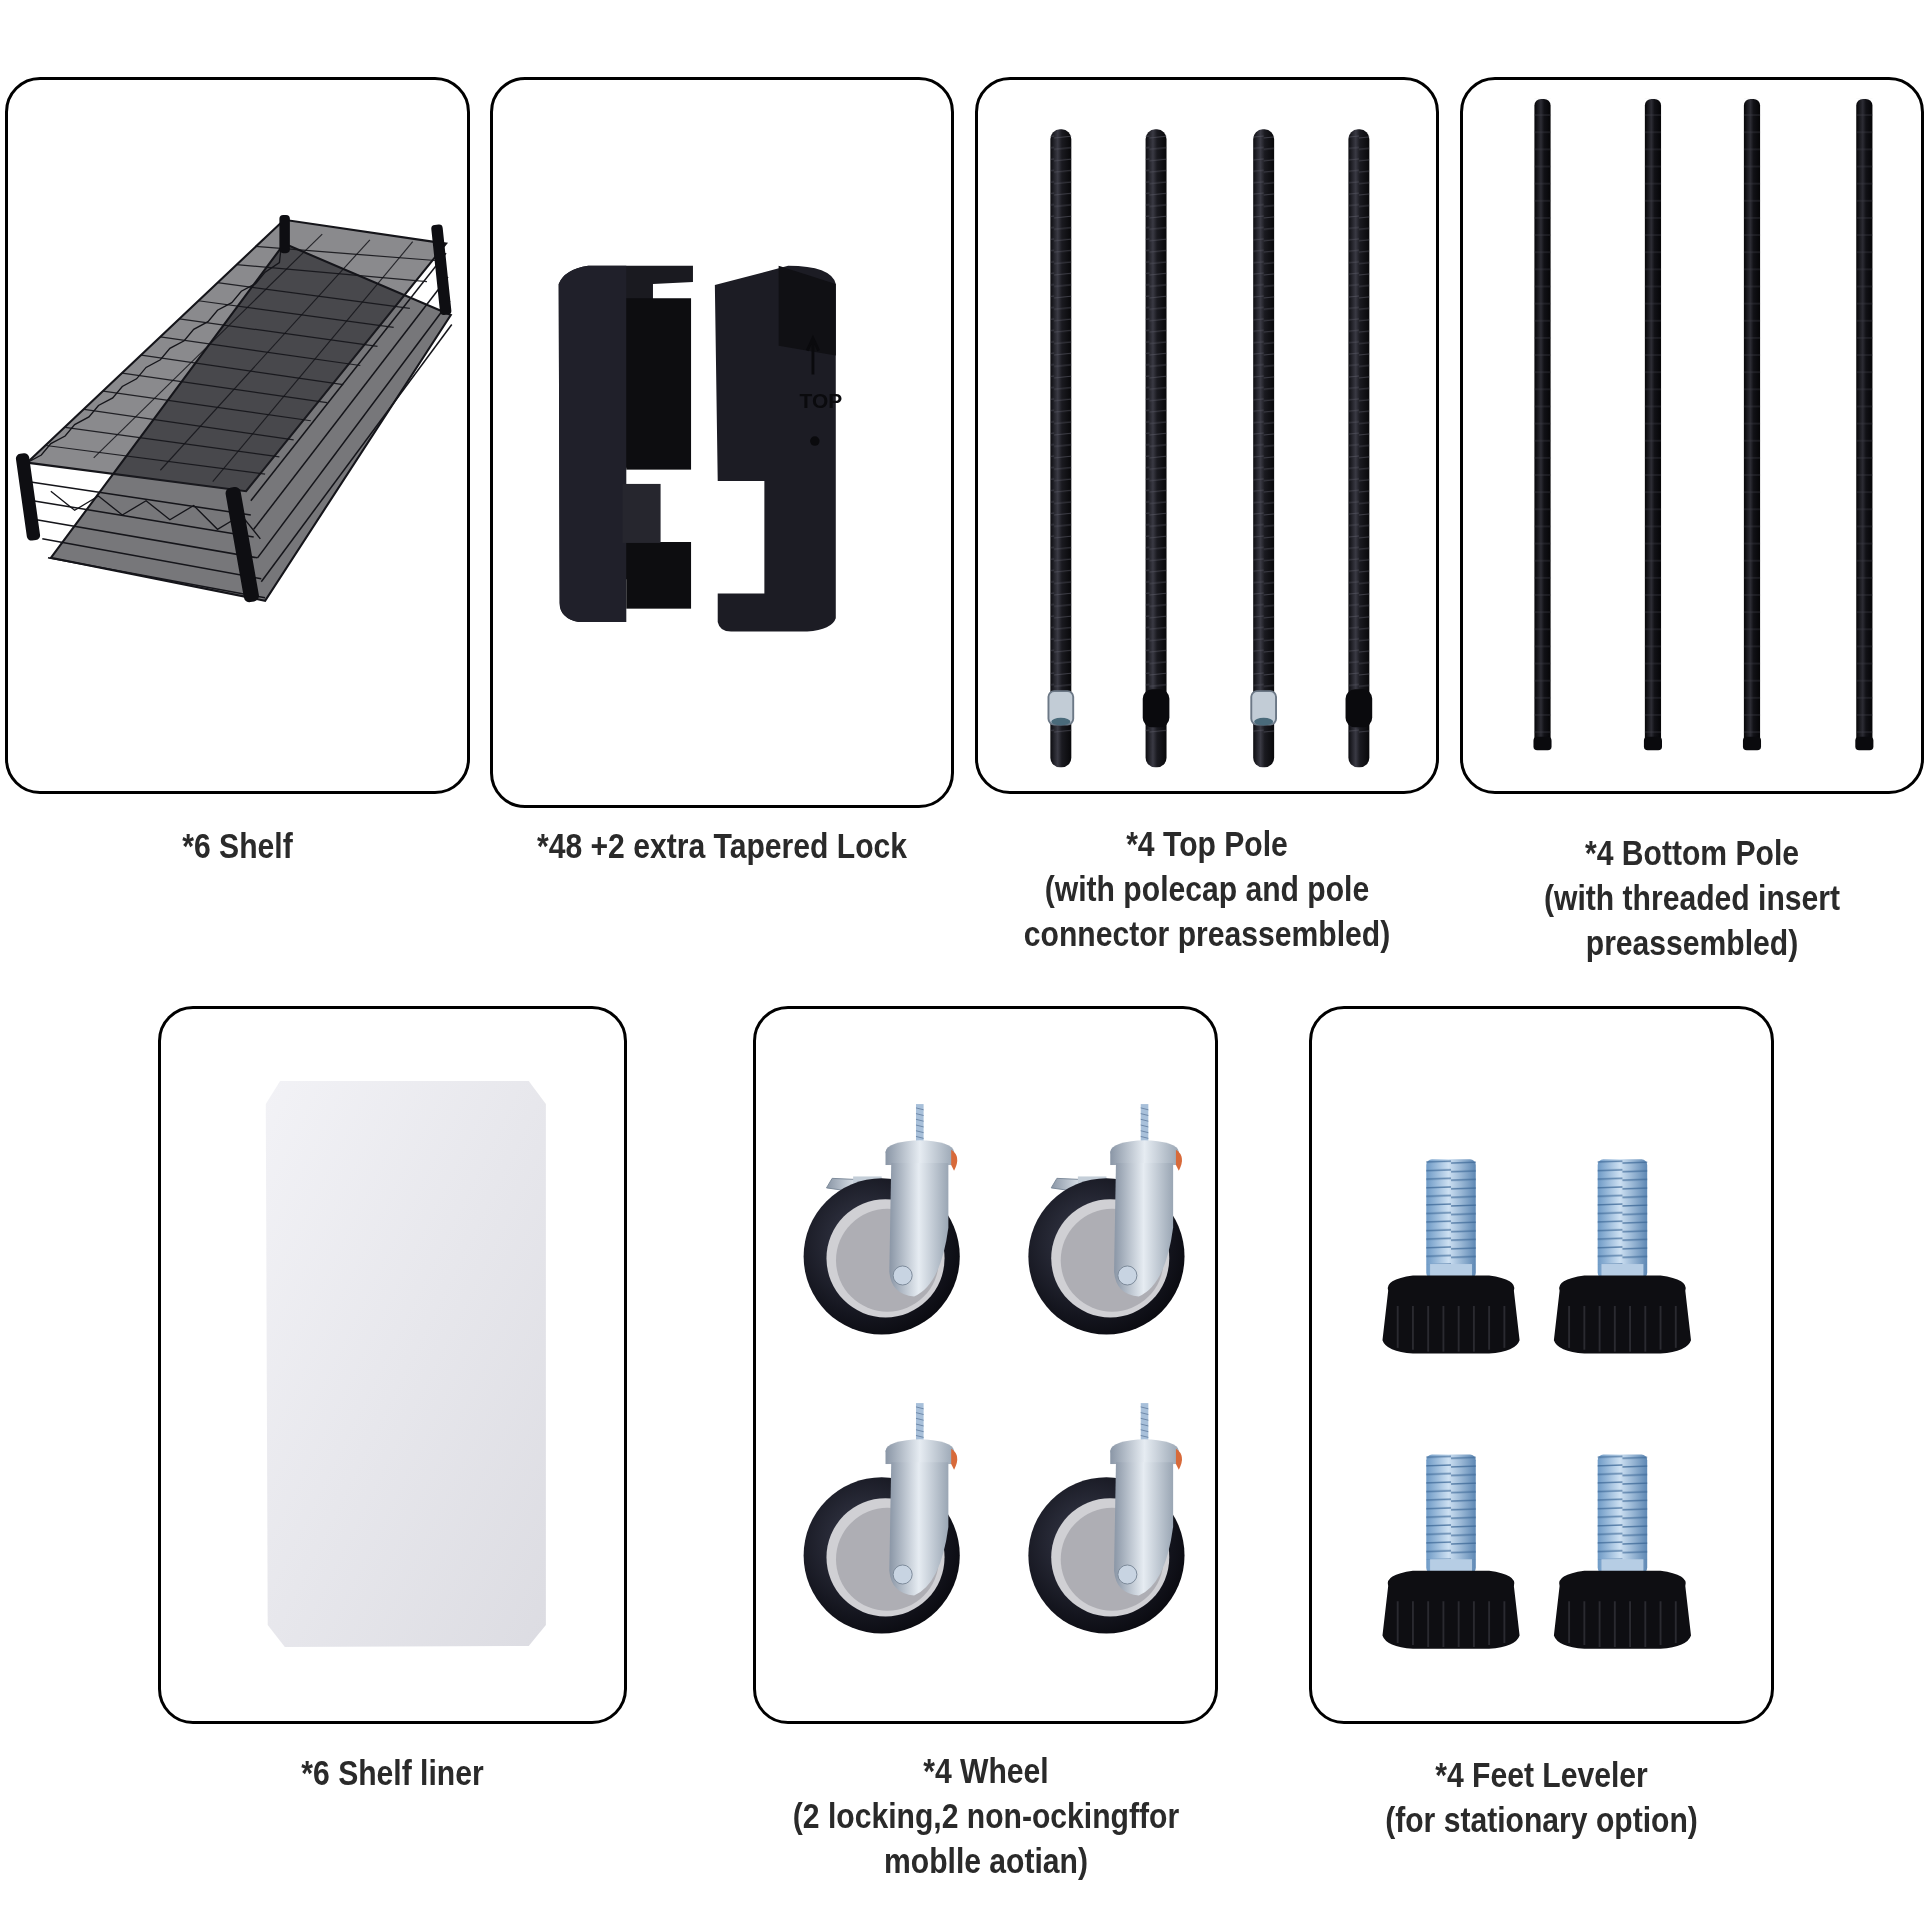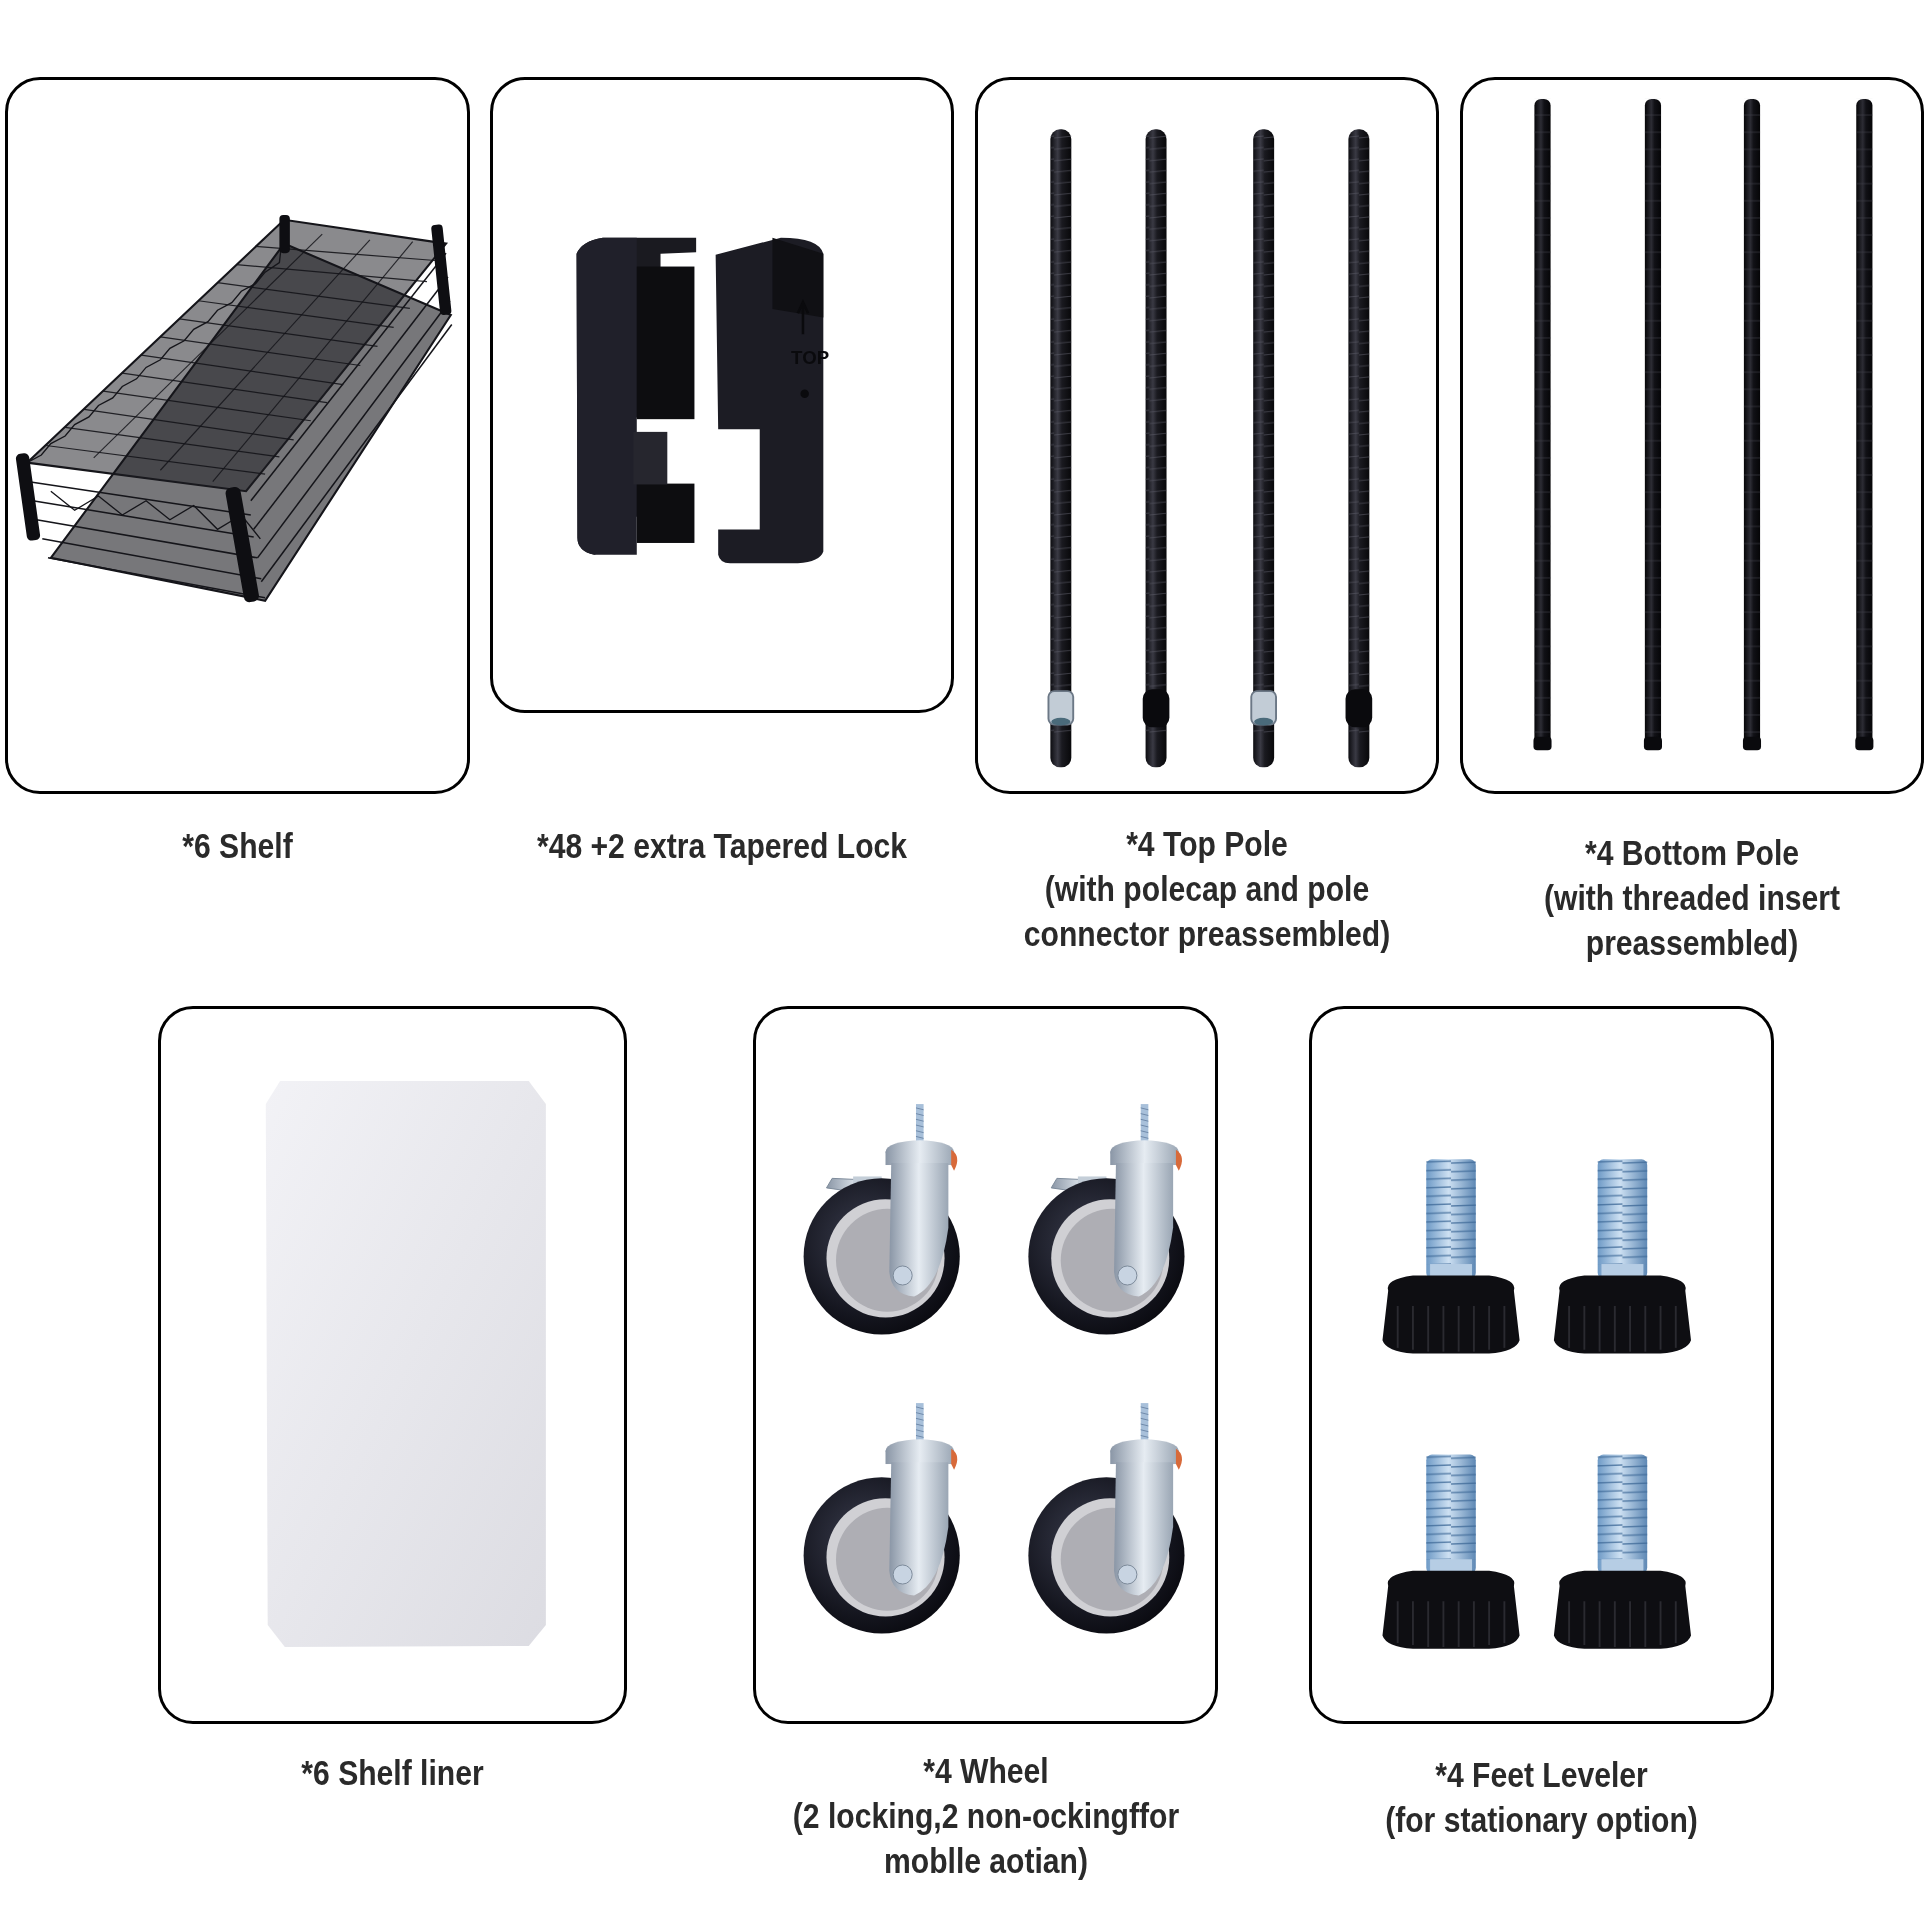--- a/index.html
+++ b/index.html
@@ -60,21 +60,21 @@
 
     <g fill="#0e0e12">
       <rect x="14" y="390" width="14" height="92" rx="5" transform="rotate(-8 21 436)"></rect>
       <rect x="238" y="425" width="16" height="122" rx="6" transform="rotate(-10 246 486)"></rect>
       <rect x="285" y="140" width="11" height="40" rx="4"></rect>
       <rect x="449" y="150" width="12" height="95" rx="4" transform="rotate(-6 455 197)"></rect>
     </g>
   </svg>
 </div>
 
-<div class="box" style="left:490px; top:77px; width:464px; height:636px;">
+<div class="box" style="left:490px; top:77px; width:464px; height:731px;">
   <svg viewBox="0 0 481 743">
 
     <path d="M69,205 Q75,190 100,186 L210,186 L210,203 L168,205 L168,398 L126,398 L126,443 L168,443 L168,515 L126,515 L126,545 L90,560 Q70,556 70,540 Z" fill="#1a1a20"></path>
     <path d="M69,205 Q75,190 100,186 L140,186 L140,560 L90,560 Q70,556 70,540 Z" fill="#20202a"></path>
     <rect x="140" y="220" width="68" height="180" fill="#0d0d10"></rect>
     <rect x="140" y="476" width="68" height="70" fill="#0d0d10"></rect>
     <rect x="136" y="415" width="40" height="62" fill="#26262e"></rect>
 
     <path d="M233,206 L310,186 Q355,186 360,205 L360,556 Q356,568 330,570 L250,570 Q238,570 236,560 L236,530 L285,530 L285,412 L236,412 Z" fill="#1c1c24"></path>
     <path d="M300,186 L360,205 L360,280 L300,270 Z" fill="#101014"></path>

